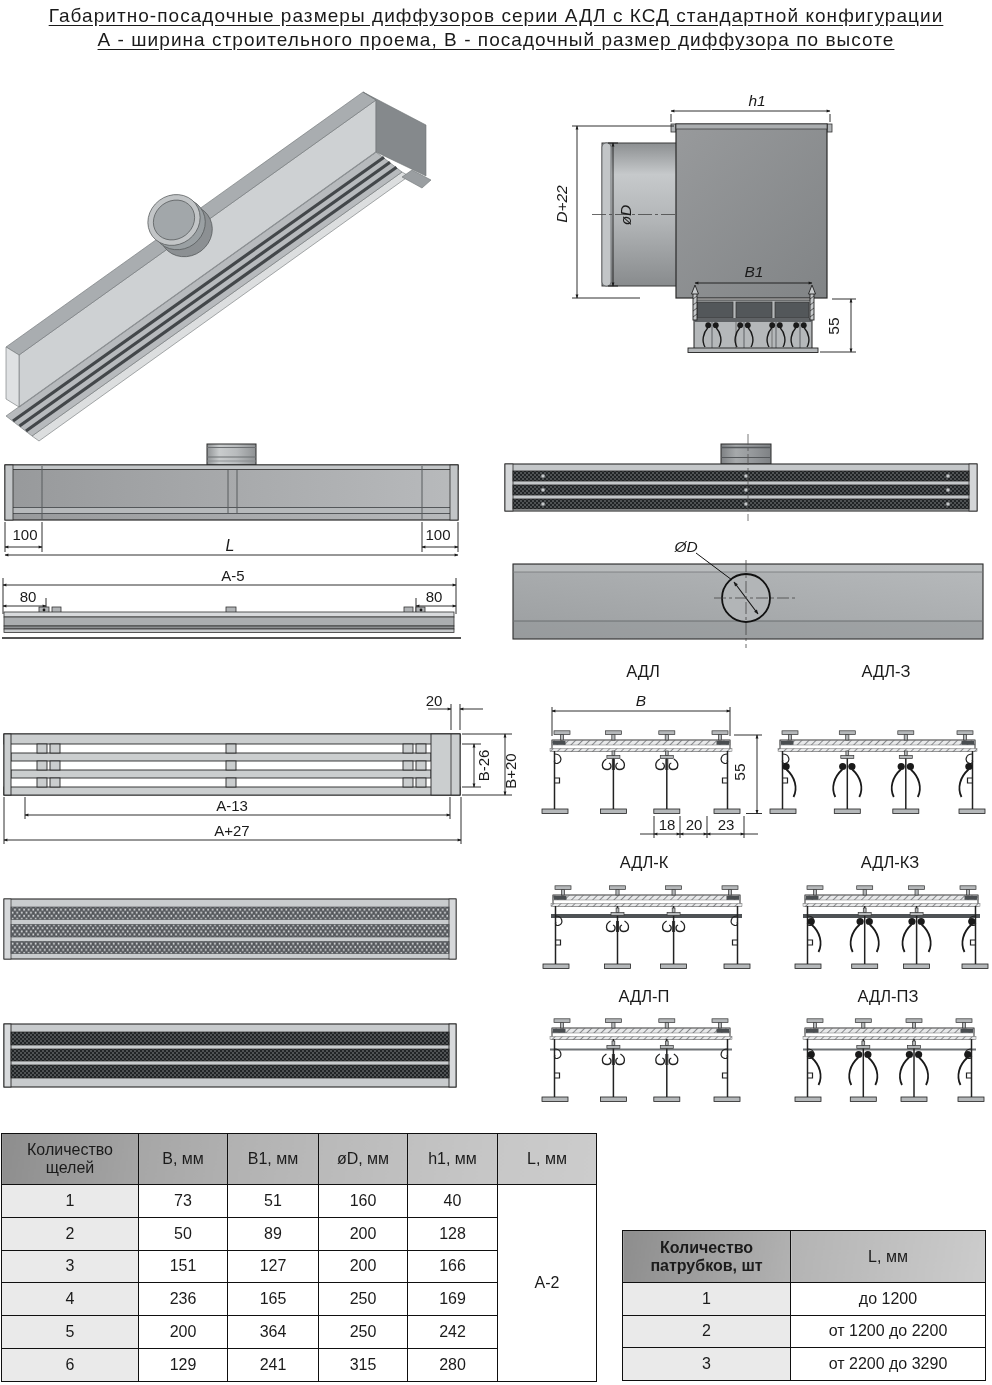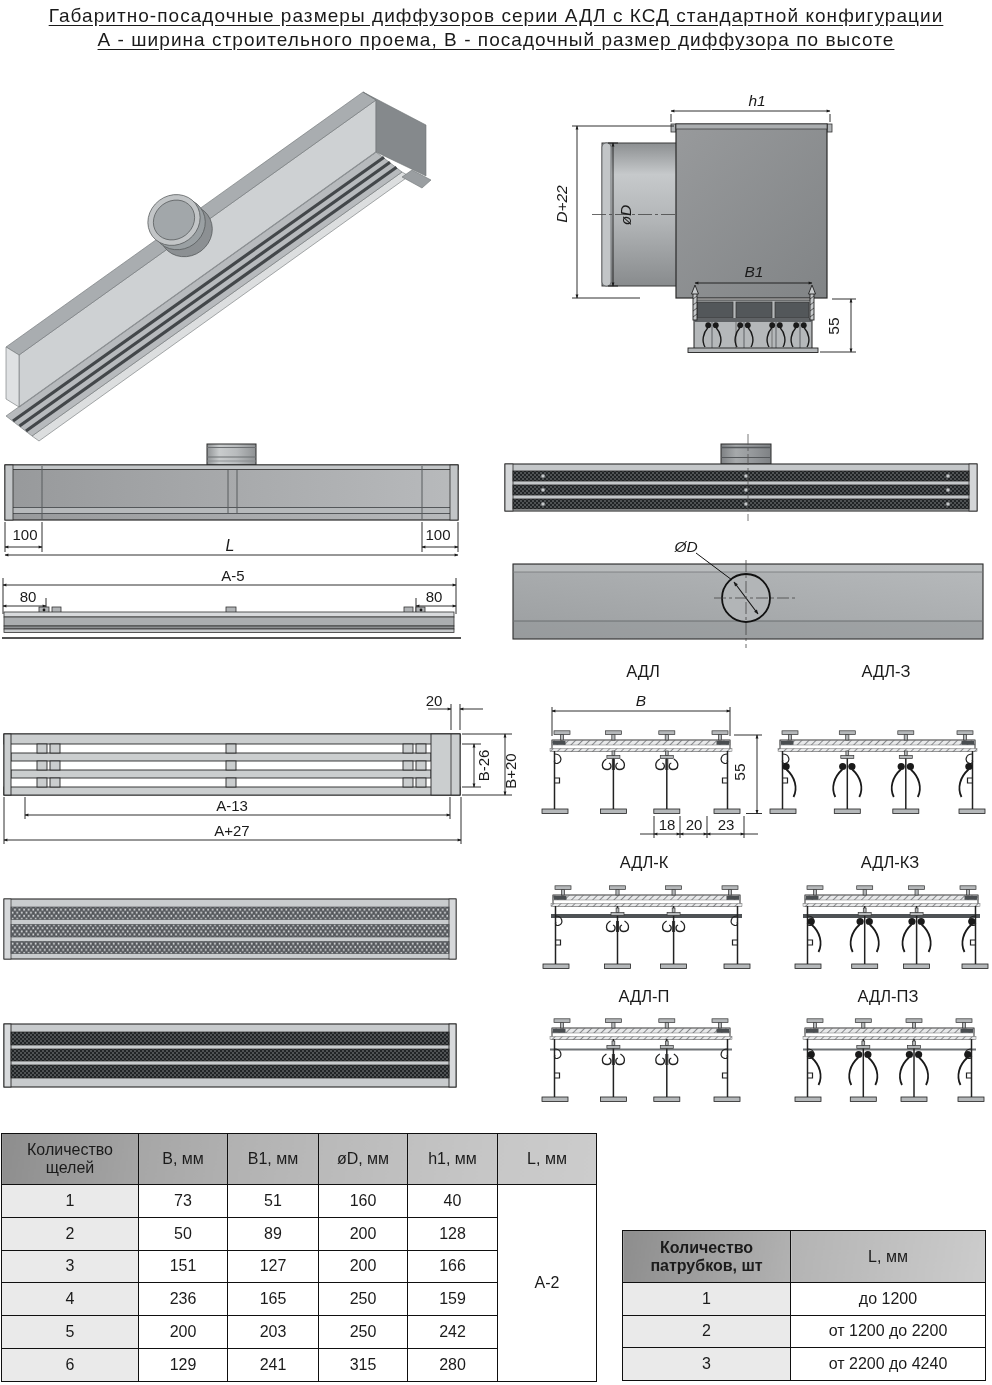--- a/index.html
+++ b/index.html
@@ -617,26 +617,26 @@
           <td>151</td>
           <td>127</td>
           <td>200</td>
           <td>166</td>
         </tr>
     <tr style="height:32.8px">
           <td class="c1">4</td>
           <td>236</td>
           <td>165</td>
           <td>250</td>
-          <td>159</td>
+          <td>169</td>
         </tr>
     <tr style="height:32.8px">
           <td class="c1">5</td>
           <td>200</td>
-          <td>203</td>
+          <td>364</td>
           <td>250</td>
           <td>242</td>
         </tr>
     <tr style="height:32.8px">
           <td class="c1">6</td>
           <td>129</td>
           <td>241</td>
           <td>315</td>
           <td>280</td>
         </tr>
@@ -656,17 +656,17 @@
     <tr style="height:32.6px">
           <td class="c1">1</td>
           <td>до 1200</td>
         </tr>
     <tr style="height:32.6px">
           <td class="c1">2</td>
           <td>от 1200 до 2200</td>
         </tr>
     <tr style="height:32.6px">
           <td class="c1">3</td>
-          <td>от 2200 до 4240</td>
+          <td>от 2200 до 3290</td>
         </tr>
   </tbody>
     </table>
 </div>
 
 </body></html>

